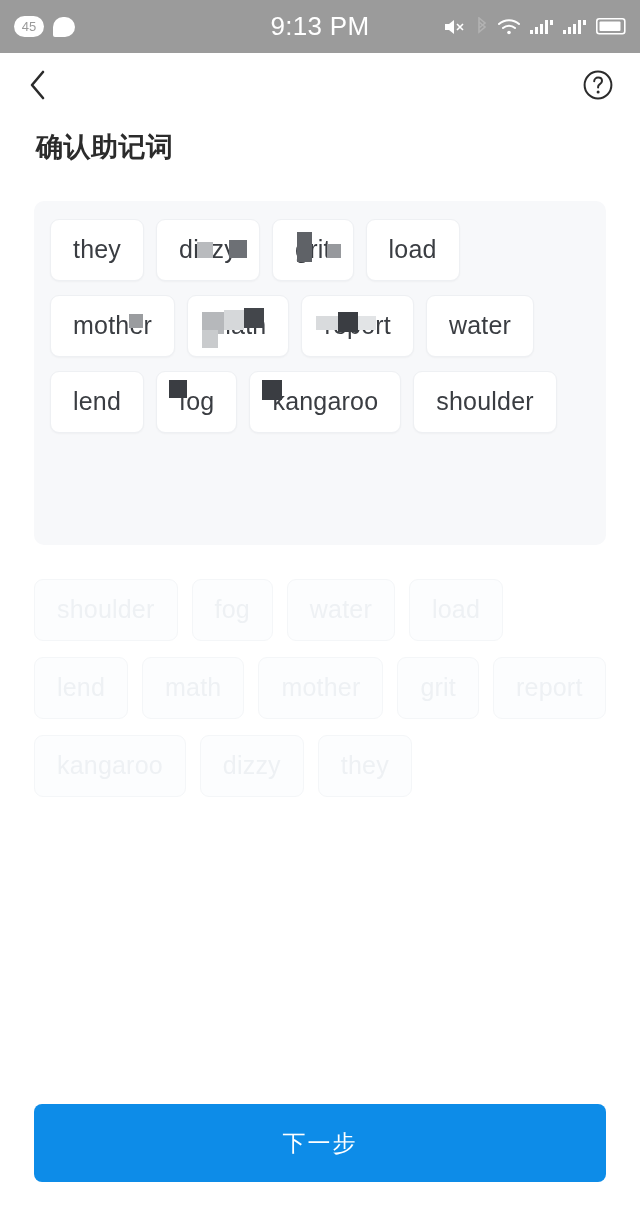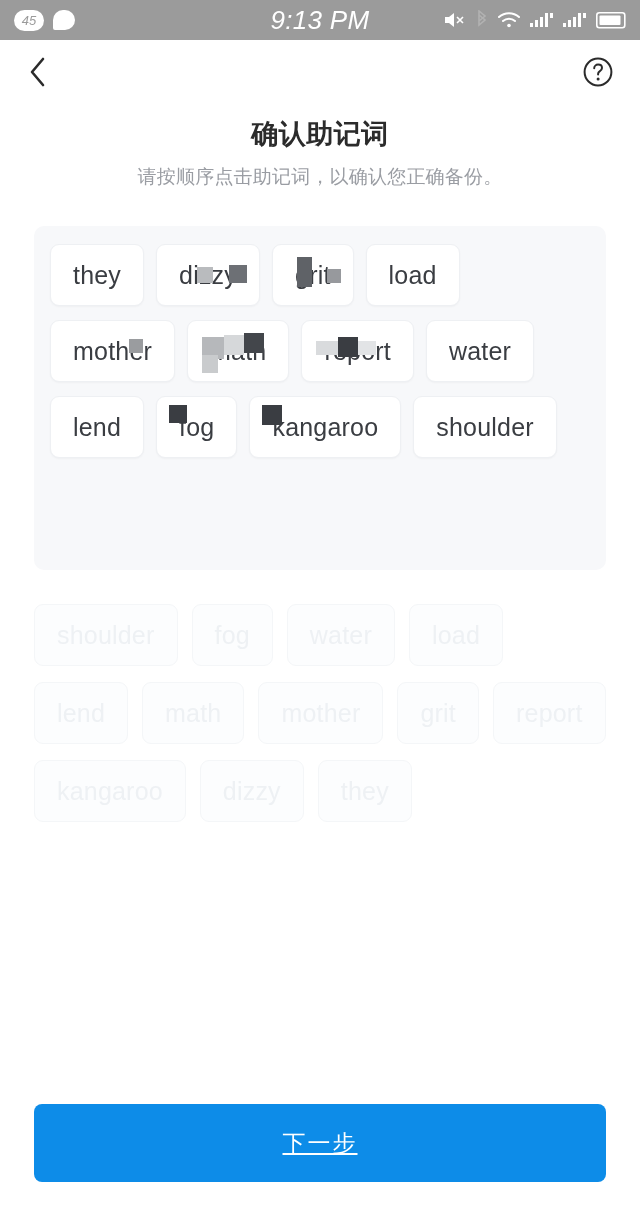--- a/index.html
+++ b/index.html
@@ -16,28 +16,27 @@
     position: relative;
     width: 640px;
     height: 1220px;
     background: #ffffff;
     display: flex;
     flex-direction: column;
   }
 
   
   .statusbar {
-    height: 40px;
+    height: 53px;
     background: #9b9b9b;
     display: flex;
     align-items: center;
     padding: 1px 14px;
     flex: 0 0 auto;
     position: relative;
-    font-style: italic;
   }
   .sb-left { display: flex; align-items: center; gap: 9px; }
   .sb-badge {
     width: 30px; height: 21px;
     border-radius: 11px;
     background: #ffffff;
     color: #9b9b9b;
     font-size: 13px;
     display: flex; align-items: center; justify-content: center;
     font-family: "Liberation Sans", sans-serif;
@@ -75,21 +74,21 @@
     padding: 0 22px 0 18px;
     background: #ffffff;
   }
   .nav-btn {
     width: 40px; height: 40px;
     display: flex; align-items: center; justify-content: center;
     cursor: pointer;
   }
 
   
-  .heading-wrap { padding: 14px 36px 0 36px; flex: 0 0 auto; text-align: center; }
+  .heading-wrap { padding: 14px 36px 0 36px; flex: 0 0 auto; }
   .page-title {
     font-size: 27px;
     font-weight: bold;
     color: #2b2b2b;
     letter-spacing: 0.5px;
     line-height: 1.25;
   }
   .page-sub {
     margin-top: 12px;
     font-size: 19px;
@@ -173,21 +172,20 @@
     border: none;
     border-radius: 8px;
     color: #ffffff;
     font-size: 23px;
     letter-spacing: 2px;
     display: flex;
     align-items: center;
     justify-content: center;
     cursor: pointer;
     font-family: "Liberation Sans", sans-serif;
-    text-decoration: underline;
   }
 </style>
 </head>
 <body>
 
 <div class="screen">
 
   <div class="statusbar">
     <div class="sb-left">
       <div class="sb-badge">45</div>
@@ -238,21 +236,20 @@
       <svg width="32" height="32" viewBox="0 0 32 32">
         <circle cx="16" cy="16" r="13.4" stroke="#2b2b2b" stroke-width="2" fill="none"></circle>
         <path d="M12.2 12.3c0-2.2 1.8-3.7 3.9-3.7 2.2 0 3.9 1.4 3.9 3.4 0 1.9-1.3 2.7-2.4 3.4-1 .7-1.5 1.3-1.5 2.6v.5" stroke="#2b2b2b" stroke-width="2" fill="none" stroke-linecap="round"></path>
         <circle cx="16.1" cy="23.1" r="1.5" fill="#2b2b2b"></circle>
       </svg>
     </div>
   </div>
 
   <div class="heading-wrap">
     <div class="page-title">确认助记词</div>
-    <div class="page-sub">请按顺序点击助记词，以确认您正确备份。</div>
   </div>
 
   <div class="selected-panel" id="selected-panel">
       <div class="chip">
         <span class="ctext">they</span>
       </div>
       <div class="chip censored">
         <span class="ctext">dizzy</span>
         <span class="mosaic" style="inset: 0px 6px;">
           <span class="mz" style="left: 34px; top: 22px; width: 16px; height: 16px; background: rgb(185, 187, 190);"></span>

